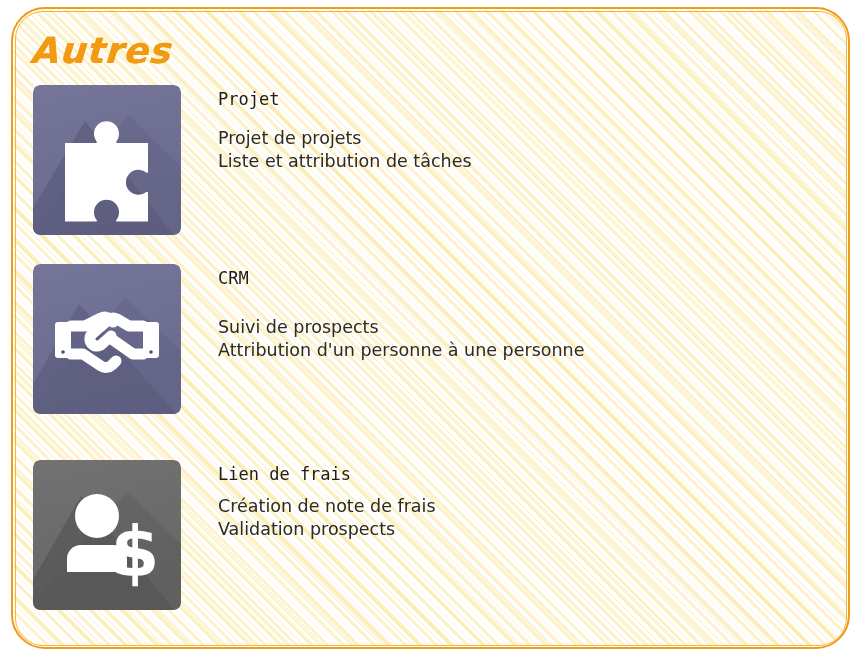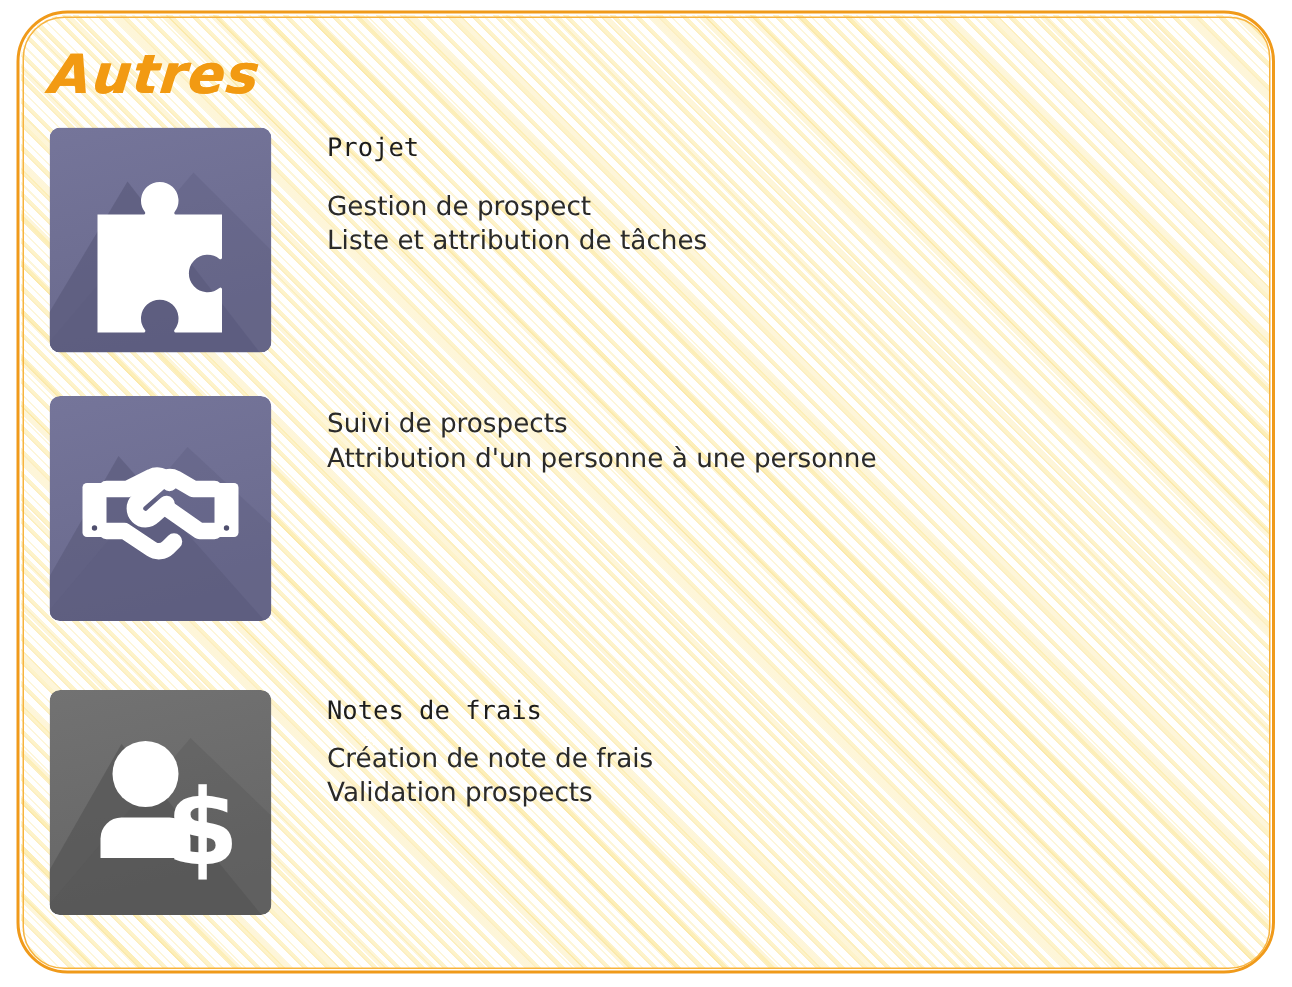--- a/index.html
+++ b/index.html
@@ -155,21 +155,21 @@
   .feature {
     font-family: "DejaVu Sans", sans-serif;
     font-size: 17.5px;
     color: #2a2a2a;
     line-height: 23px;
     white-space: nowrap;
   }
   .row-0 .txt { top: 6px; }
   .row-0 .feature-list { margin-top: 19px; }
   .row-1 .txt { top: 6px; }
-  .row-1 .feature-list { margin-top: 2px; }
+  .row-1 .feature-list { margin-top: 29px; }
   .row-2 .txt { top: 6px; }
   .row-2 .feature-list { margin-top: 12px; }
 </style>
 </head>
 <body>
 
 <div id="slide">
 
   <div class="paper"></div>
   <div class="frame-outer"></div>
@@ -197,21 +197,21 @@
             <polygon points="-40,190 96,30 148,82 148,190" fill="#5C5C7D" opacity="0.35"></polygon>
           </g>
           <g clip-path="url(#c0)" fill="#FFFFFF">
             <path d="M32,58 h31 a1,1 0 0 0 0.6,-1.6 a12.5,12.5 0 1 1 19.8,0 a1,1 0 0 0 0.6,1.6 h31 v29 a1,1 0 0 1 -1.7,0.6 a12.5,12.5 0 1 0 0,19.4 a1,1 0 0 1 1.7,0.6 v29 h-31 a1,1 0 0 1 -0.6,-1.7 a12.5,12.5 0 1 0 -19.8,0 a1,1 0 0 1 -0.6,1.7 h-31 z"></path>
           </g>
         </svg>
       </div>
       <div class="txt">
         <p class="app-title">Projet</p>
         <ul class="feature-list">
-          <li class="feature">Gestion de prospect</li>
+          <li class="feature">Projet de projets</li>
           <li class="feature">Liste et attribution de tâches</li>
         </ul>
       </div>
     </div>
 
     <div class="row row-1">
       <div class="tile">
         <svg viewBox="0 0 148 150" xmlns="http://www.w3.org/2000/svg">
           <defs>
             <linearGradient id="g1" x1="0" y1="0" x2="0.25" y2="1">
@@ -237,20 +237,21 @@
 
             <path d="M38,62 h14 l16,-8 a8,8 0 0 1 9,1 l3,3" fill="none" stroke="#FFFFFF" stroke-width="11" stroke-linecap="round" stroke-linejoin="round"></path>
             <path d="M38,90 h12 l18,12 a9,9 0 0 0 11,-1 l4,-4" fill="none" stroke="#FFFFFF" stroke-width="11" stroke-linecap="round" stroke-linejoin="round"></path>
 
             <path d="M110,62 h-14 l-12,-7 a8,8 0 0 0 -9,1 l-16,14 a7,7 0 0 0 0,10 a7,7 0 0 0 10,0 l9,-8" fill="none" stroke="#FFFFFF" stroke-width="11" stroke-linecap="round" stroke-linejoin="round"></path>
             <path d="M110,90 h-10 l-20,-14" fill="none" stroke="#FFFFFF" stroke-width="11" stroke-linecap="round" stroke-linejoin="round"></path>
           </g>
         </svg>
       </div>
       <div class="txt">
+        <p class="app-title">CRM</p>
         <ul class="feature-list">
           <li class="feature">Suivi de prospects</li>
           <li class="feature">Attribution d'un personne à une personne</li>
         </ul>
       </div>
     </div>
 
     <div class="row row-2">
       <div class="tile">
         <svg viewBox="0 0 148 150" xmlns="http://www.w3.org/2000/svg">
@@ -269,21 +270,21 @@
             <polygon points="-40,190 94,32 148,84 148,190" fill="#555555" opacity="0.33"></polygon>
           </g>
           <g clip-path="url(#c2)" fill="#FFFFFF">
             <circle cx="64" cy="56" r="22"></circle>
             <path d="M34,112 v-13 a14,14 0 0 1 14,-14 h32 a14,14 0 0 1 14,14 v13 z"></path>
             <text x="102" y="116" font-family="DejaVu Sans, sans-serif" font-size="70" font-weight="bold" text-anchor="middle" fill="#FFFFFF">$</text>
           </g>
         </svg>
       </div>
       <div class="txt">
-        <p class="app-title">Notes de frais</p>
+        <p class="app-title">Lien de frais</p>
         <ul class="feature-list">
           <li class="feature">Création de note de frais</li>
           <li class="feature">Validation prospects</li>
         </ul>
       </div>
     </div>
 
   </div>
 </div>
 

